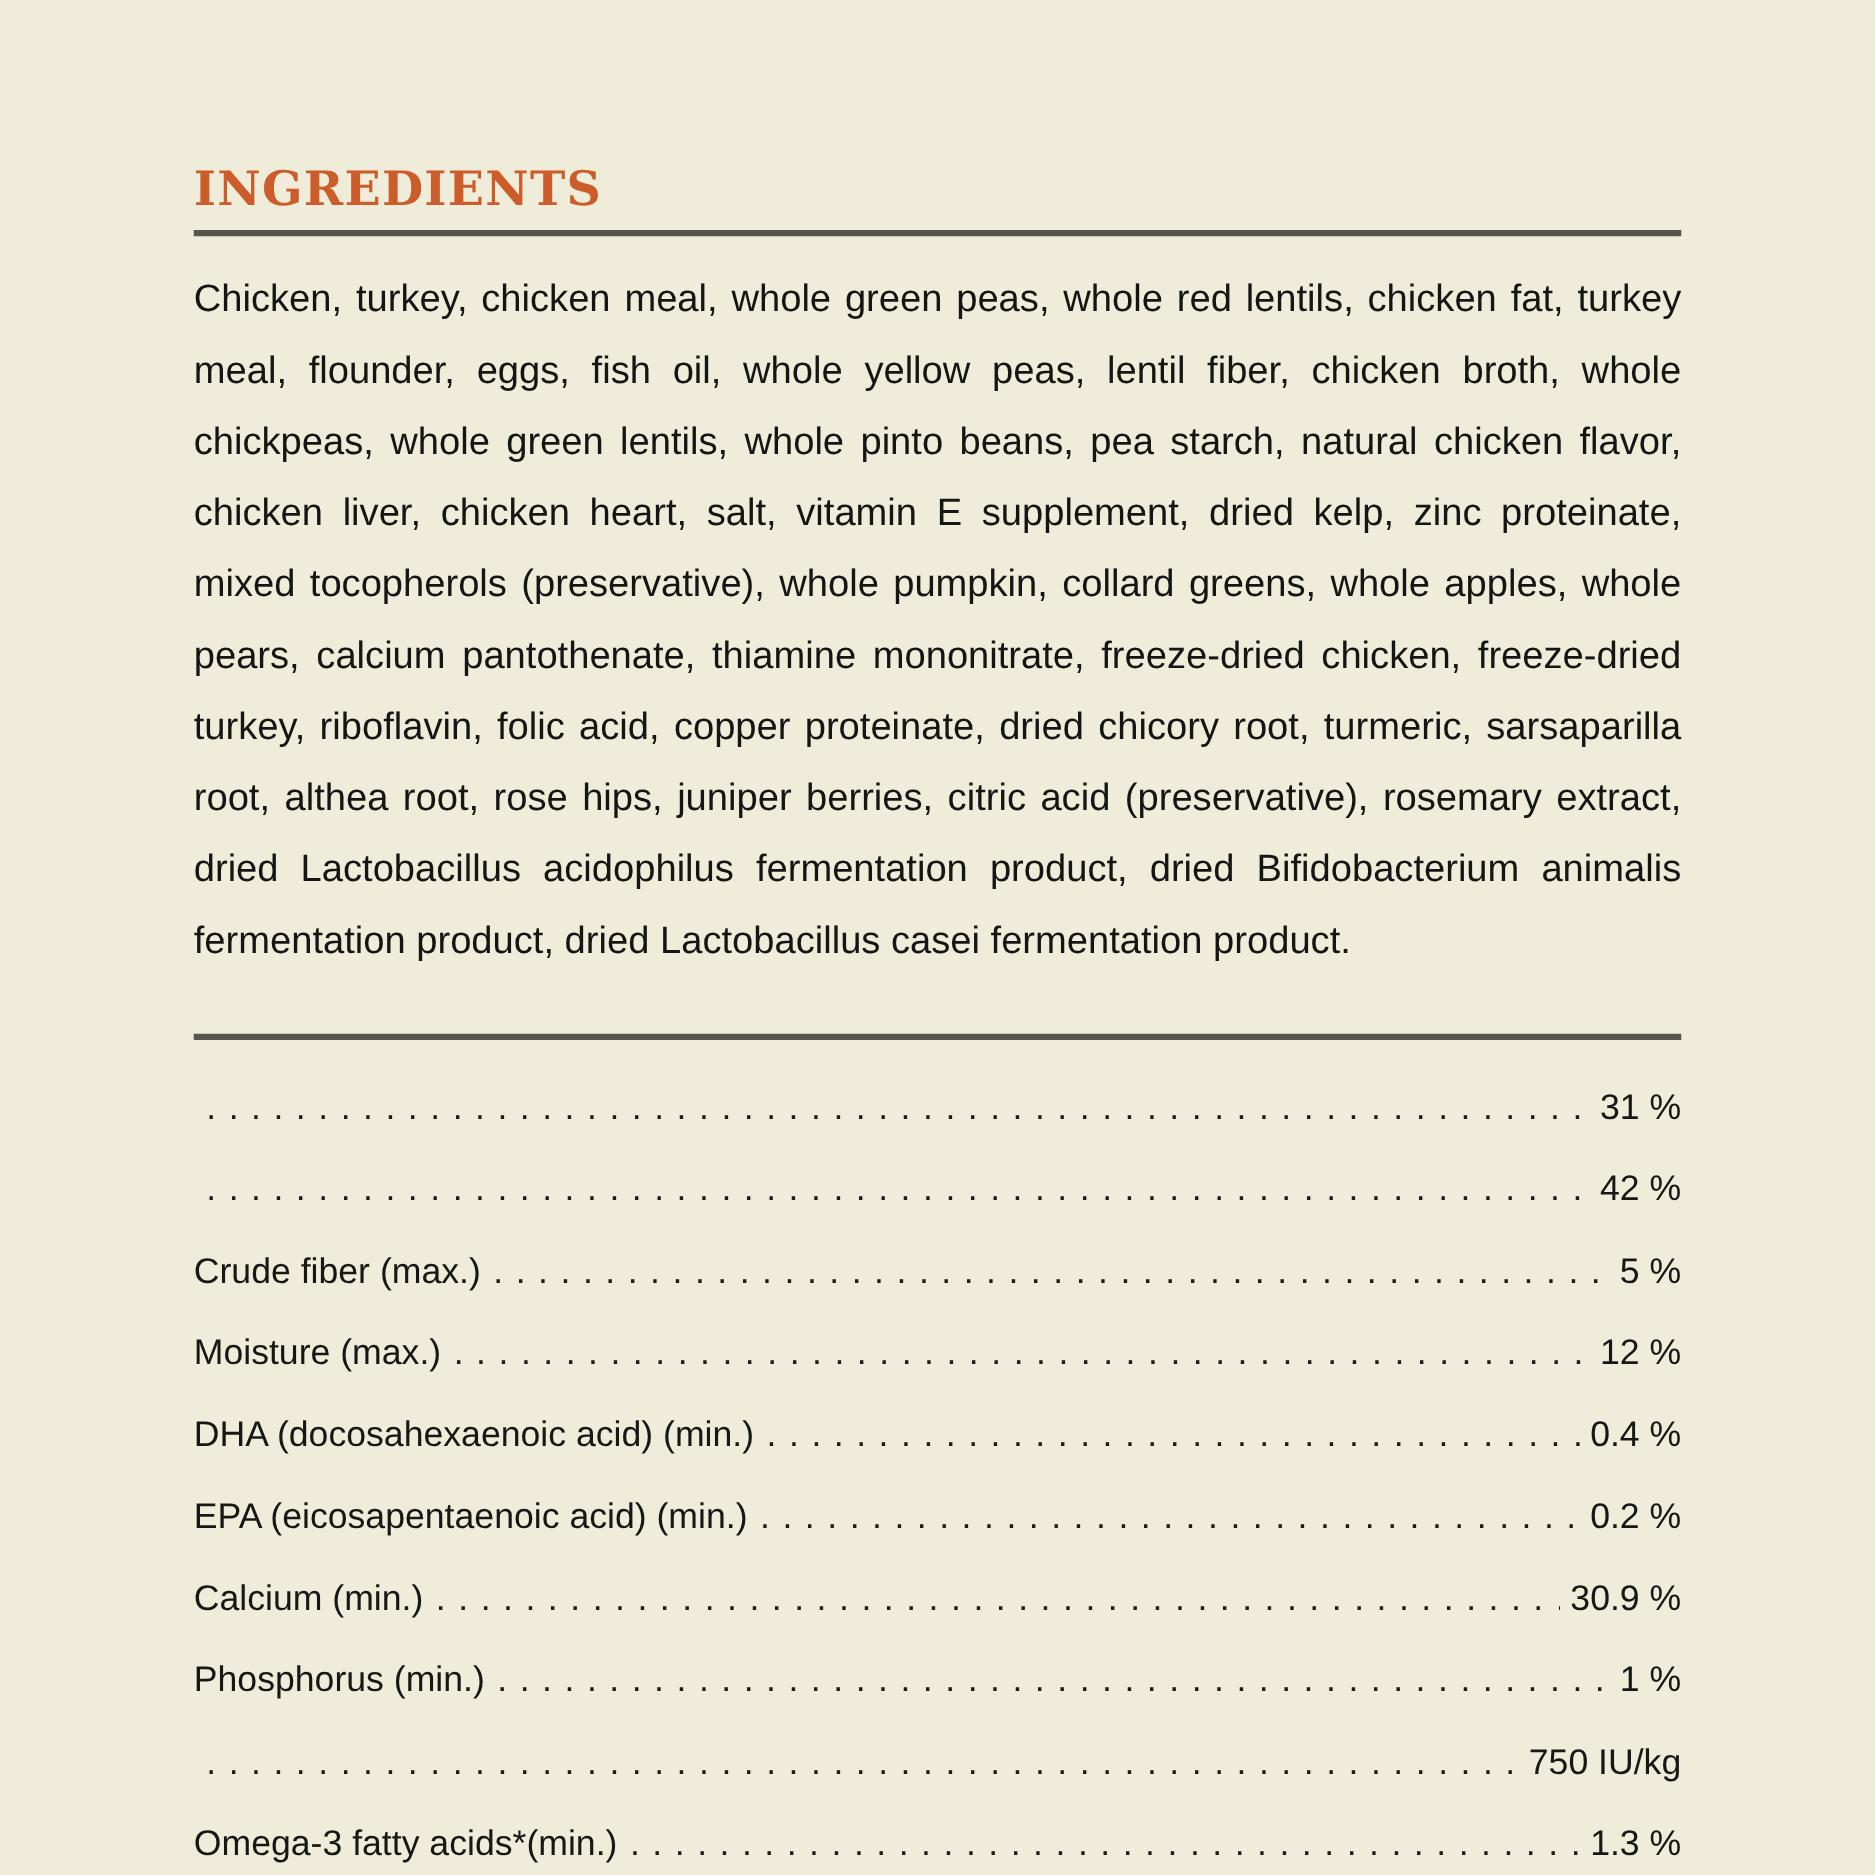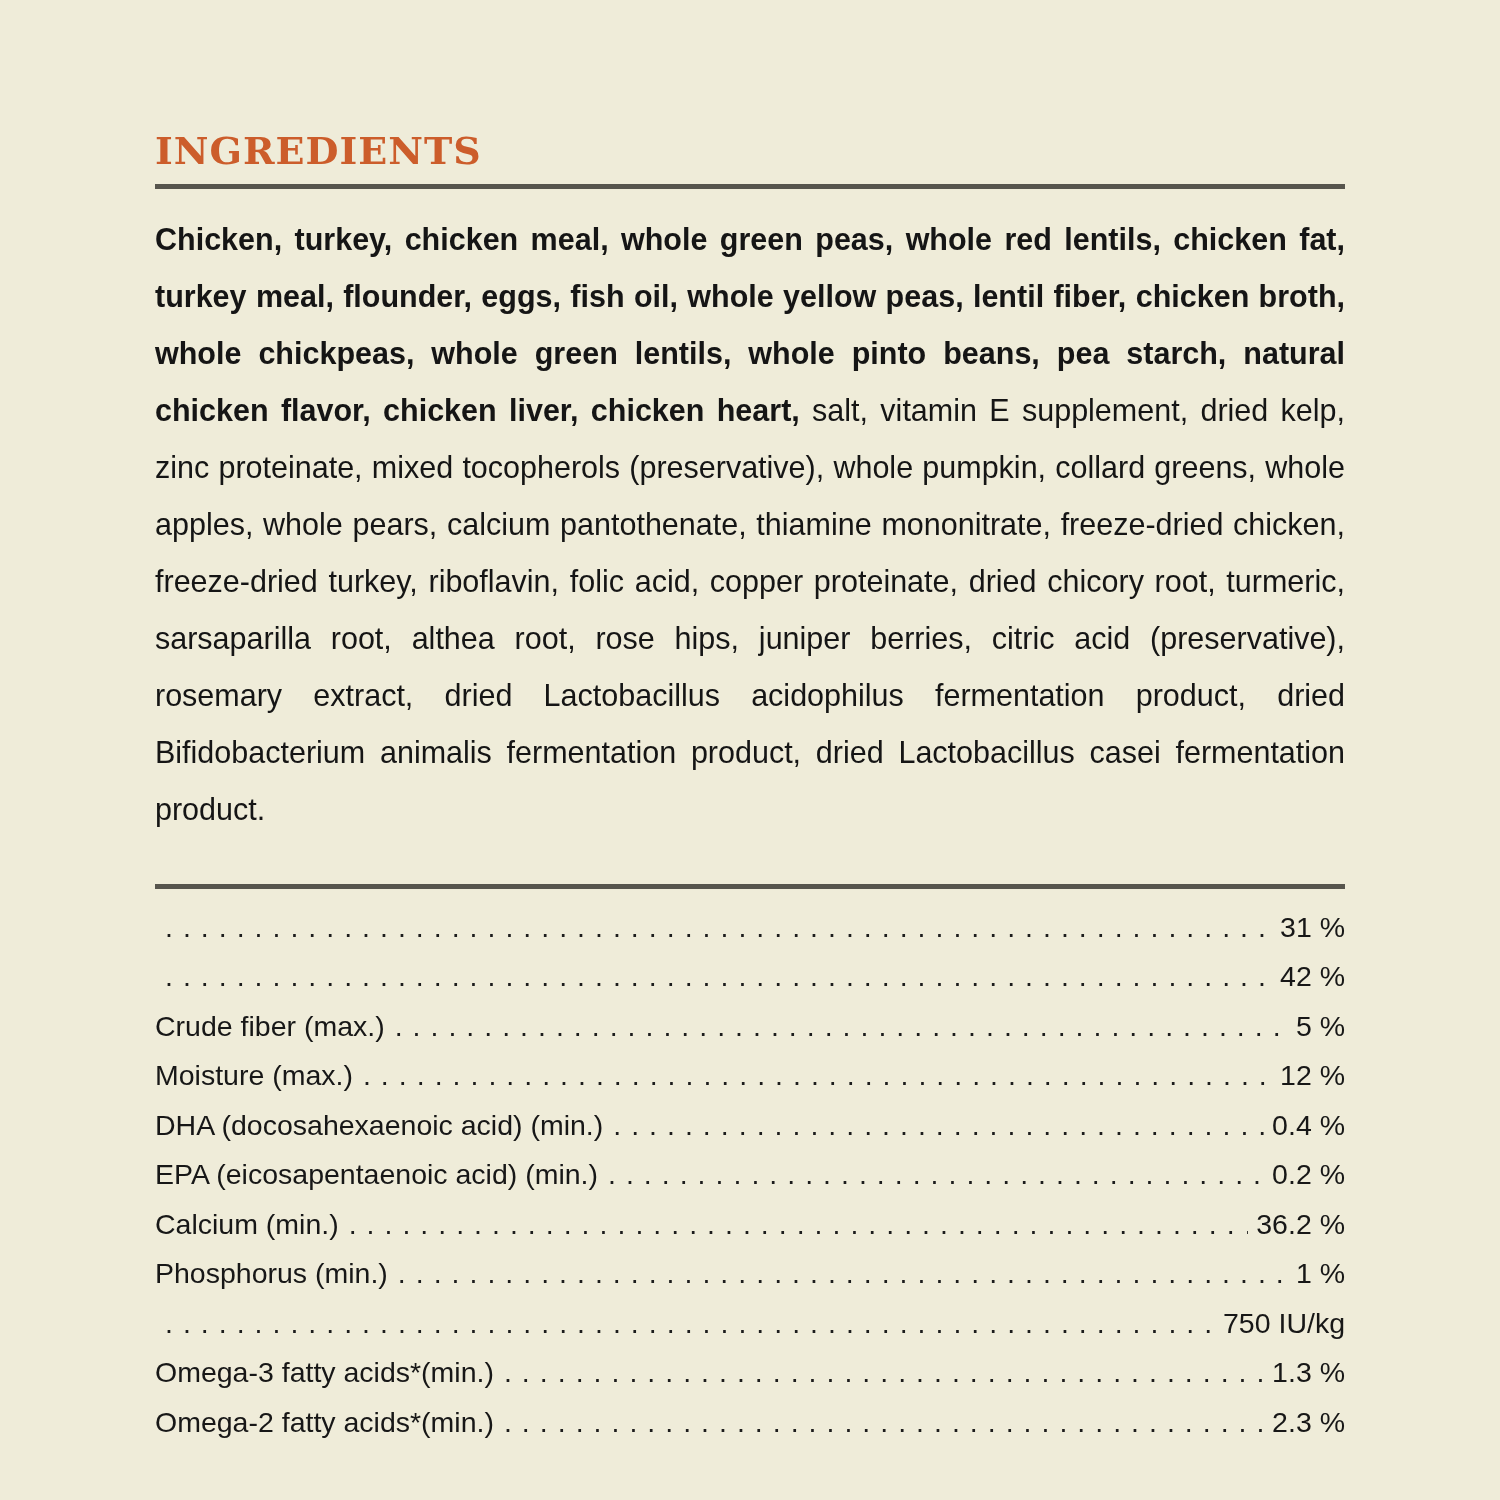--- a/index.html
+++ b/index.html
@@ -33,21 +33,21 @@
     margin-top: 12px;
   }
   .ingredients-text {
     margin: 22px 0 0 0;
     font-size: 30.5px;
     line-height: 57px;
     text-align: justify;
     color: #151515;
   }
   .ingredients-text .lead {
-    font-weight: bold;
+    font-weight: normal;
   }
   .analysis-section {
     margin-top: 46px;
   }
   .ga-table {
     margin-top: 14px;
   }
   .ga-row {
     display: flex;
     align-items: baseline;
@@ -57,21 +57,21 @@
   }
   .ga-label { flex: 0 0 auto; }
   .ga-dots {
     flex: 1 1 auto;
     overflow: hidden;
     white-space: nowrap;
     margin: 0 8px 0 10px;
     letter-spacing: 10px;
     color: #1c1c1c;
   }
-  .ga-value { flex: 0 0 auto; }
+  .ga-value { flex: 0 0 auto; margin-top: 16px; }
 </style>
 </head>
 <body>
 
 <div class="page">
 
   <section>
     <h1 class="section-title">INGREDIENTS</h1>
     <div class="rule"></div>
     <p class="ingredients-text"><span class="lead">Chicken, turkey, chicken meal, whole green peas, whole red lentils, chicken fat, turkey meal, flounder, eggs, fish oil, whole yellow peas, lentil fiber, chicken broth, whole chickpeas, whole green lentils, whole pinto beans, pea starch, natural chicken flavor, chicken liver, chicken heart,</span><span> salt, vitamin E supplement, dried kelp, zinc proteinate, mixed tocopherols (preservative), whole pumpkin, collard greens, whole apples, whole pears, calcium pantothenate, thiamine mononitrate, freeze-dried chicken, freeze-dried turkey, riboflavin, folic acid, copper proteinate, dried chicory root, turmeric, sarsaparilla root, althea root, rose hips, juniper berries, citric acid (preservative), rosemary extract, dried Lactobacillus acidophilus fermentation product, dried Bifidobacterium animalis fermentation product, dried Lactobacillus casei fermentation product.</span></p>
@@ -105,21 +105,21 @@
           <span class="ga-value">0.4 %</span>
         </div>
         <div class="ga-row">
           <span class="ga-label">EPA (eicosapentaenoic acid) (min.)</span>
           <span class="ga-dots">........................................................................................................................................................................................................</span>
           <span class="ga-value">0.2 %</span>
         </div>
         <div class="ga-row">
           <span class="ga-label">Calcium (min.)</span>
           <span class="ga-dots">........................................................................................................................................................................................................</span>
-          <span class="ga-value">36.2 %</span>
+          <span class="ga-value">30.9 %</span>
         </div>
         <div class="ga-row">
           <span class="ga-label">Phosphorus (min.)</span>
           <span class="ga-dots">........................................................................................................................................................................................................</span>
           <span class="ga-value">1 %</span>
         </div>
         <div class="ga-row">
           <span class="ga-dots">........................................................................................................................................................................................................</span>
           <span class="ga-value">750 IU/kg</span>
         </div>

